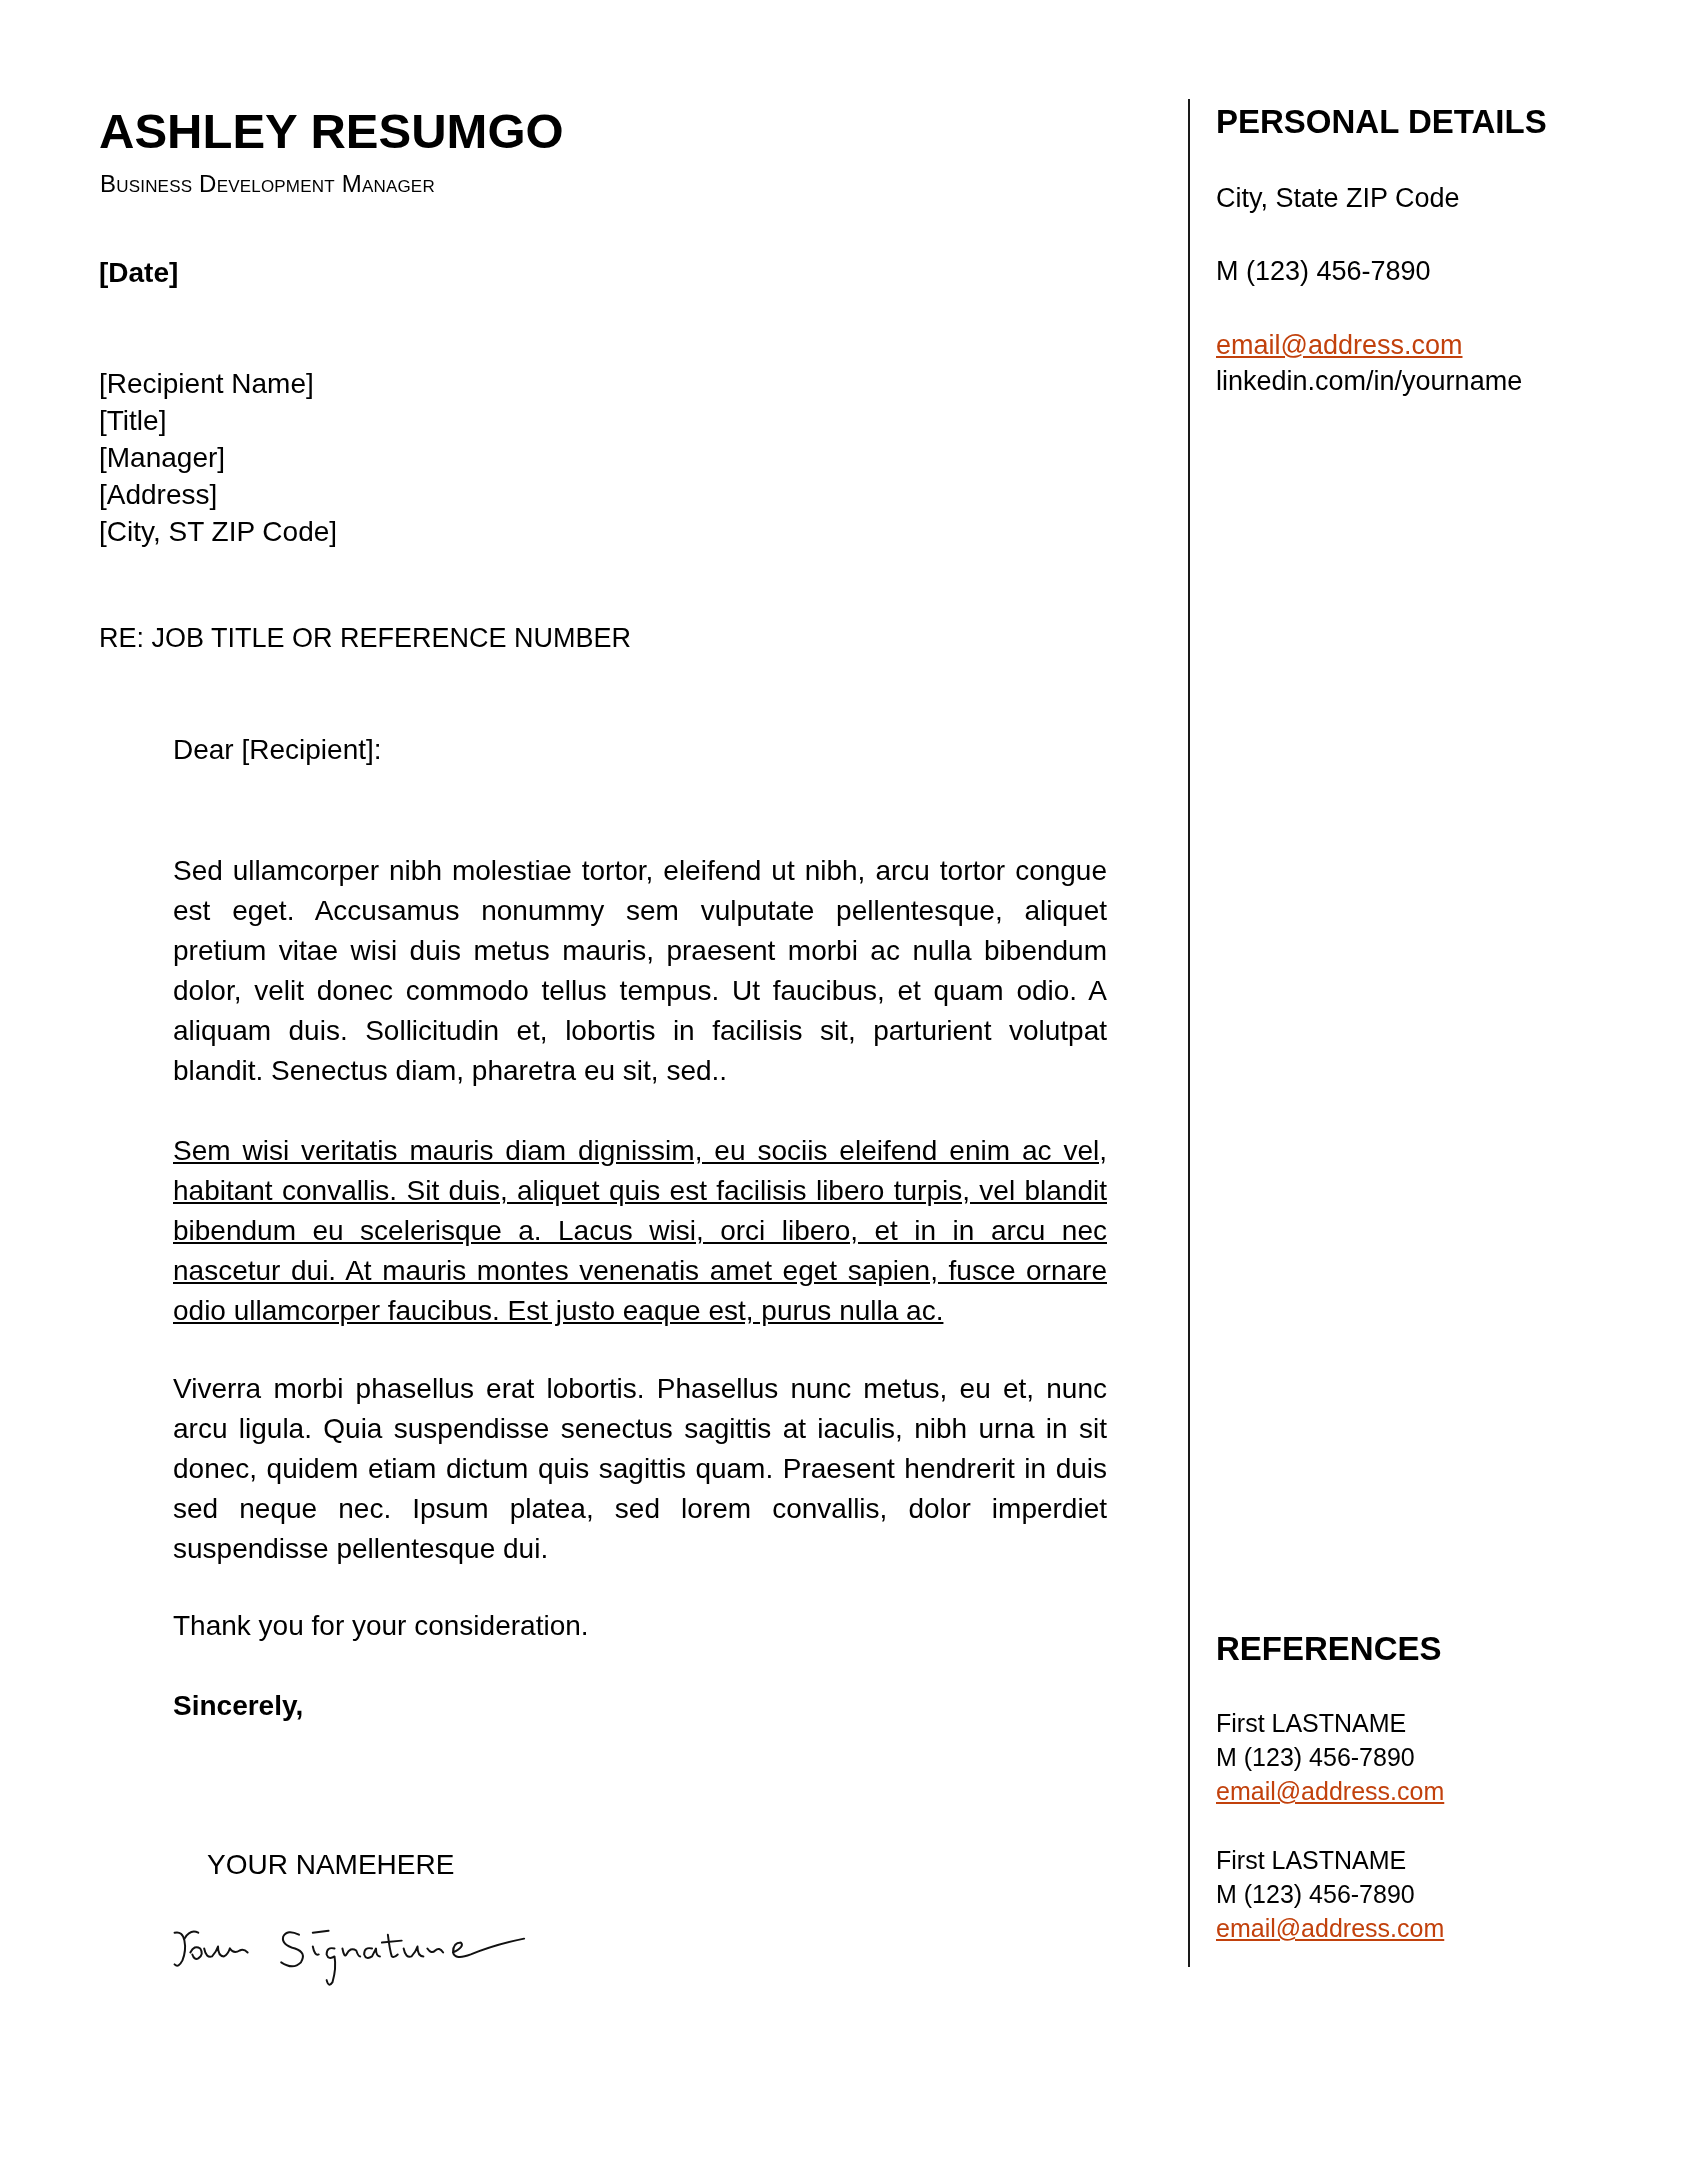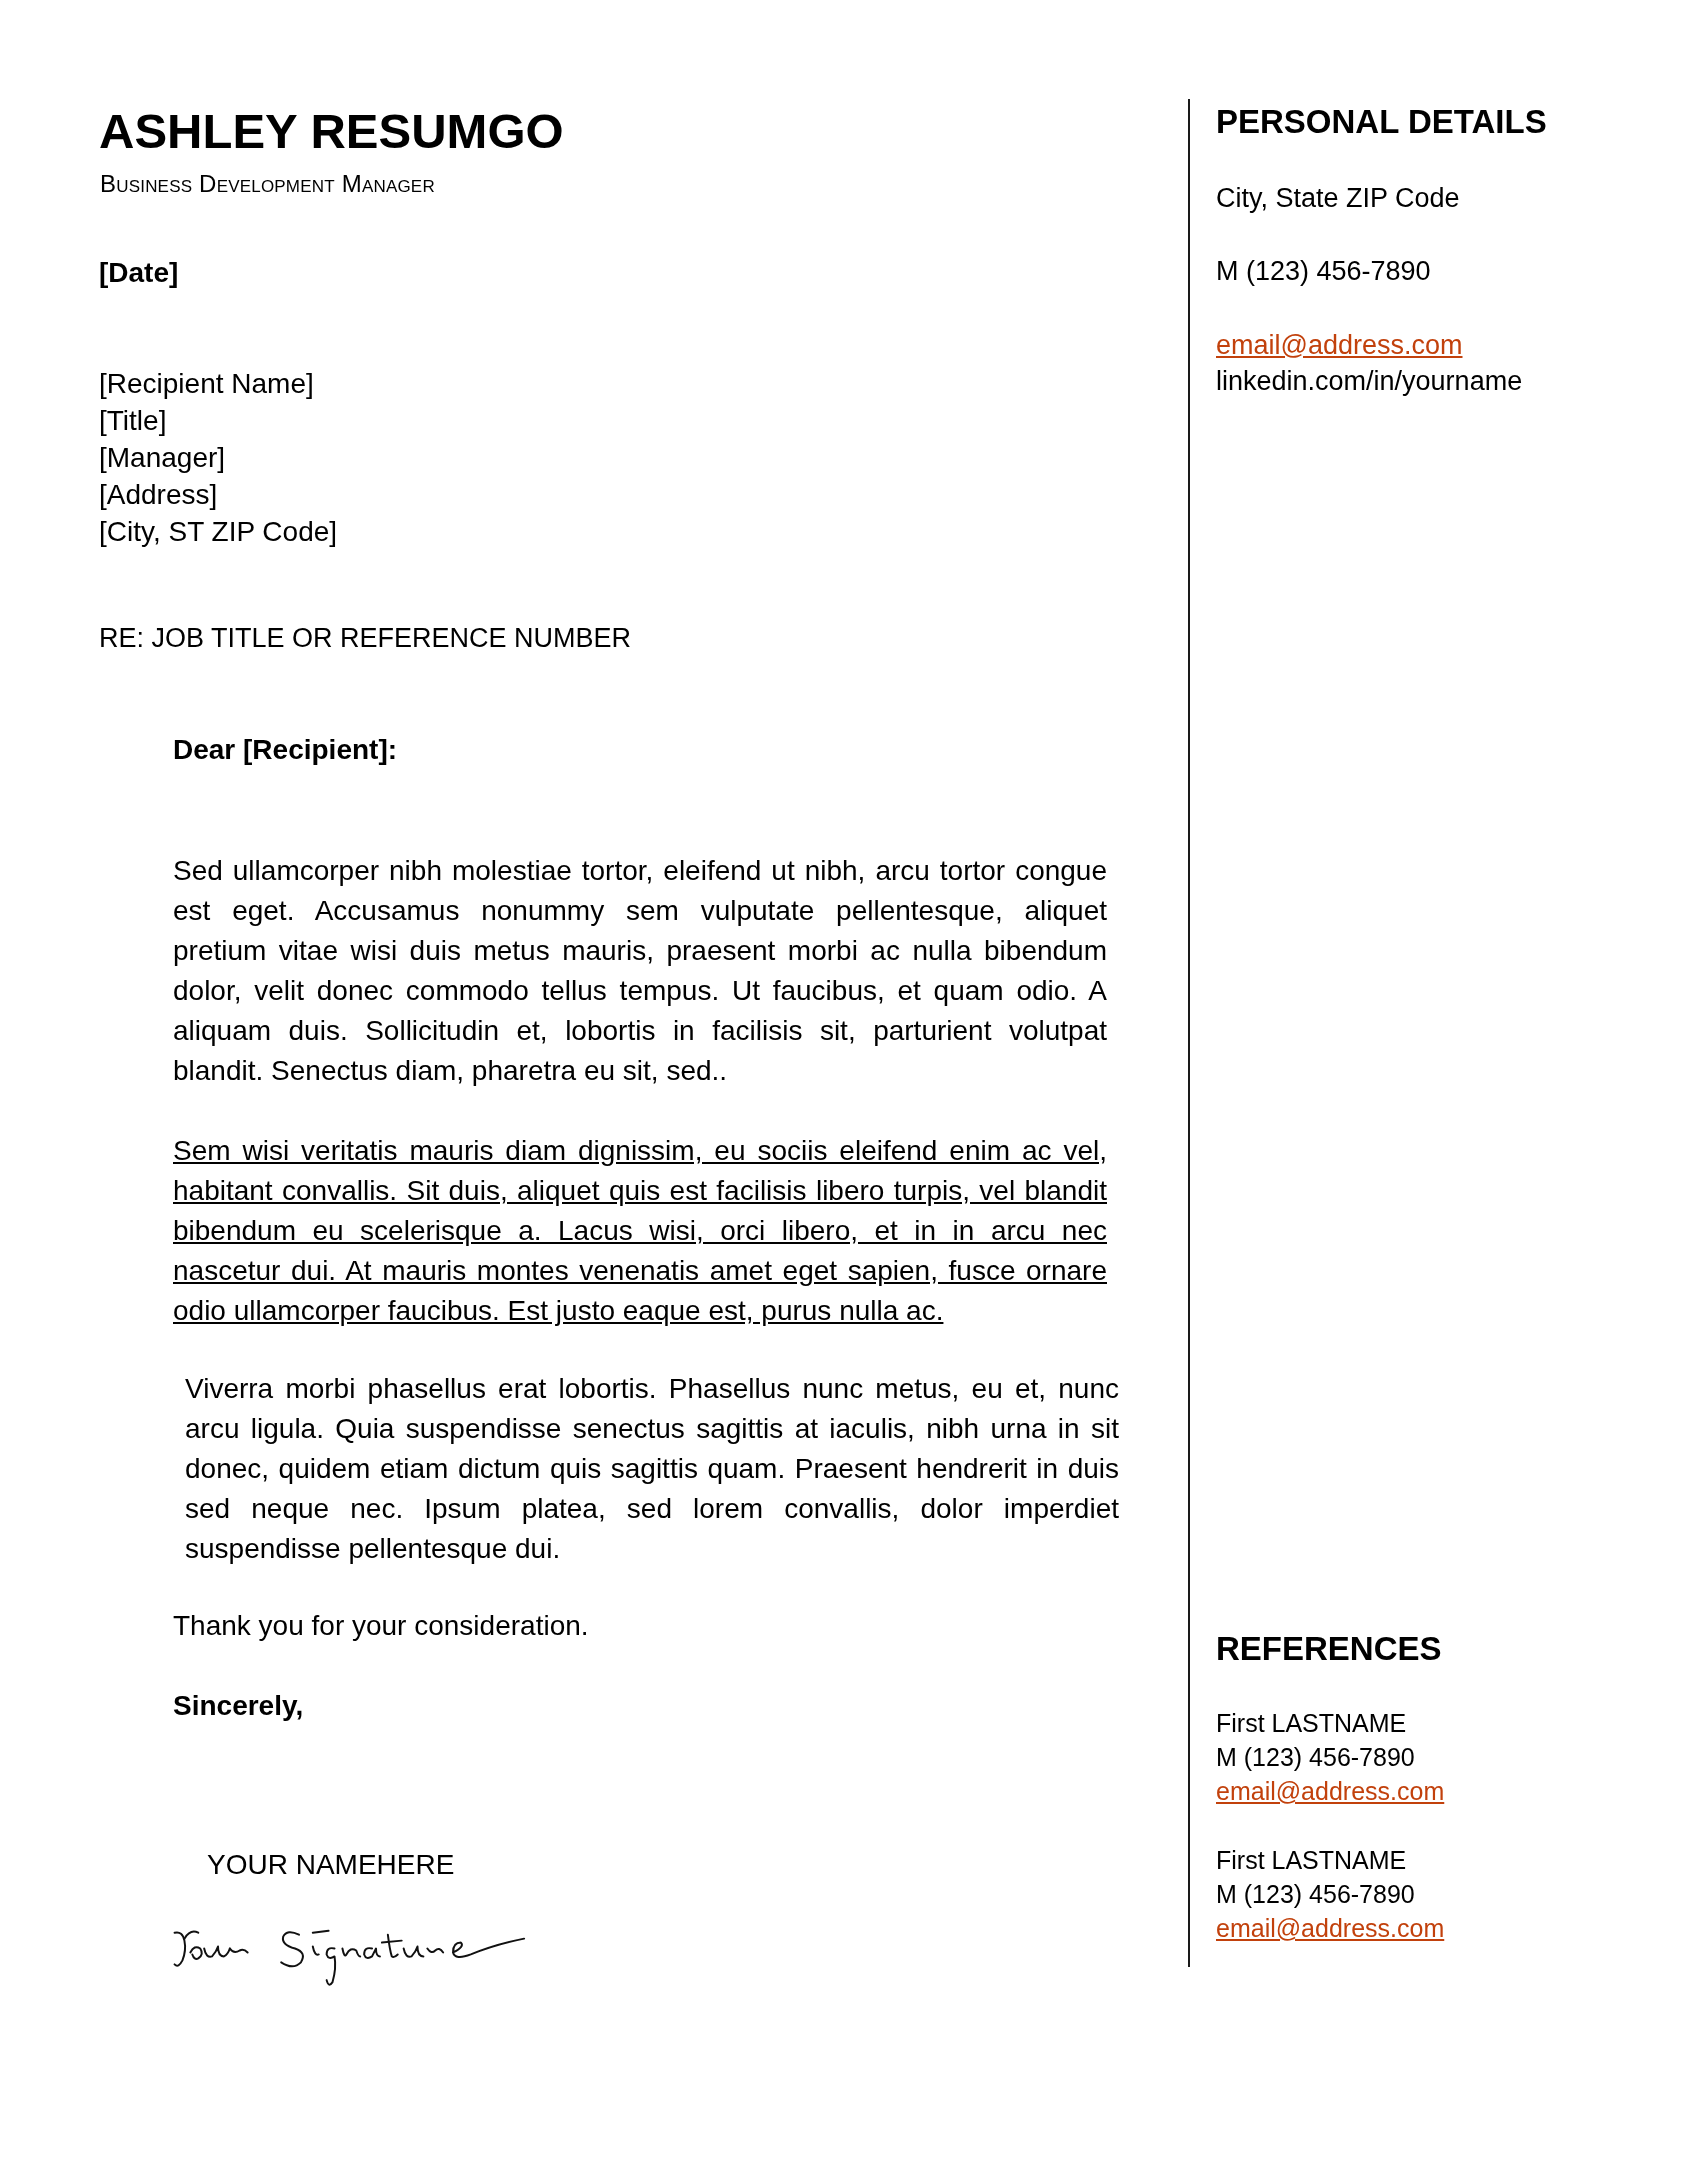--- a/index.html
+++ b/index.html
@@ -5,26 +5,26 @@
   html, body { margin: 0; padding: 0; background: #ffffff; }
   body { width: 1683px; height: 2178px; position: relative; overflow: hidden;
          font-family: "Liberation Sans", sans-serif; color: #000; }
   .abs { position: absolute; white-space: nowrap; }
   .name { left: 99px; top: 103px; font-size: 49px; font-weight: bold; letter-spacing: 0px; }
   .subtitle { left: 100px; top: 170px; font-size: 24px; font-variant: small-caps; letter-spacing: 0.2px; }
   .date { left: 99px; top: 257px; font-size: 28px; font-weight: bold; }
   .recipient { left: 99px; top: 365px; font-size: 28px; line-height: 37px; }
   .recipient div { white-space: nowrap; }
   .re-line { left: 99px; top: 623px; font-size: 27px; }
-  .salutation { left: 173px; top: 734px; font-size: 28px; font-weight: bold; }
+  .salutation { left: 173px; top: 734px; font-size: 28px; font-weight: normal; }
   .body-para { position: absolute; left: 173px; width: 934px; font-size: 28px; line-height: 40px;
                text-align: justify; text-align-last: left; }
   .p1 { top: 851px; }
   .p2 { top: 1131px; text-decoration: underline; }
-  .p3 { top: 1369px; margin-left: 12px; }
+  .p3 { top: 1369px; }
   .thanks { left: 173px; top: 1610px; font-size: 28px; }
   .sincerely { left: 173px; top: 1690px; font-size: 28px; font-weight: bold; }
   .yourname { left: 173px; top: 1849px; font-size: 28px; margin-left: 34px; }
   .signature { position: absolute; left: 168px; top: 1911px; width: 416px; height: 79px; }
   .divider { position: absolute; left: 1188px; top: 99px; width: 2px; height: 1868px; background: #1a1a1a; }
   .rc-heading { left: 1216px; font-size: 33px; font-weight: bold; }
   .pd-heading { top: 103px; }
   .ref-heading { top: 1630px; }
   .rc-text { left: 1216px; font-size: 27px; }
   .rc-small { left: 1216px; font-size: 25px; line-height: 34px; }

